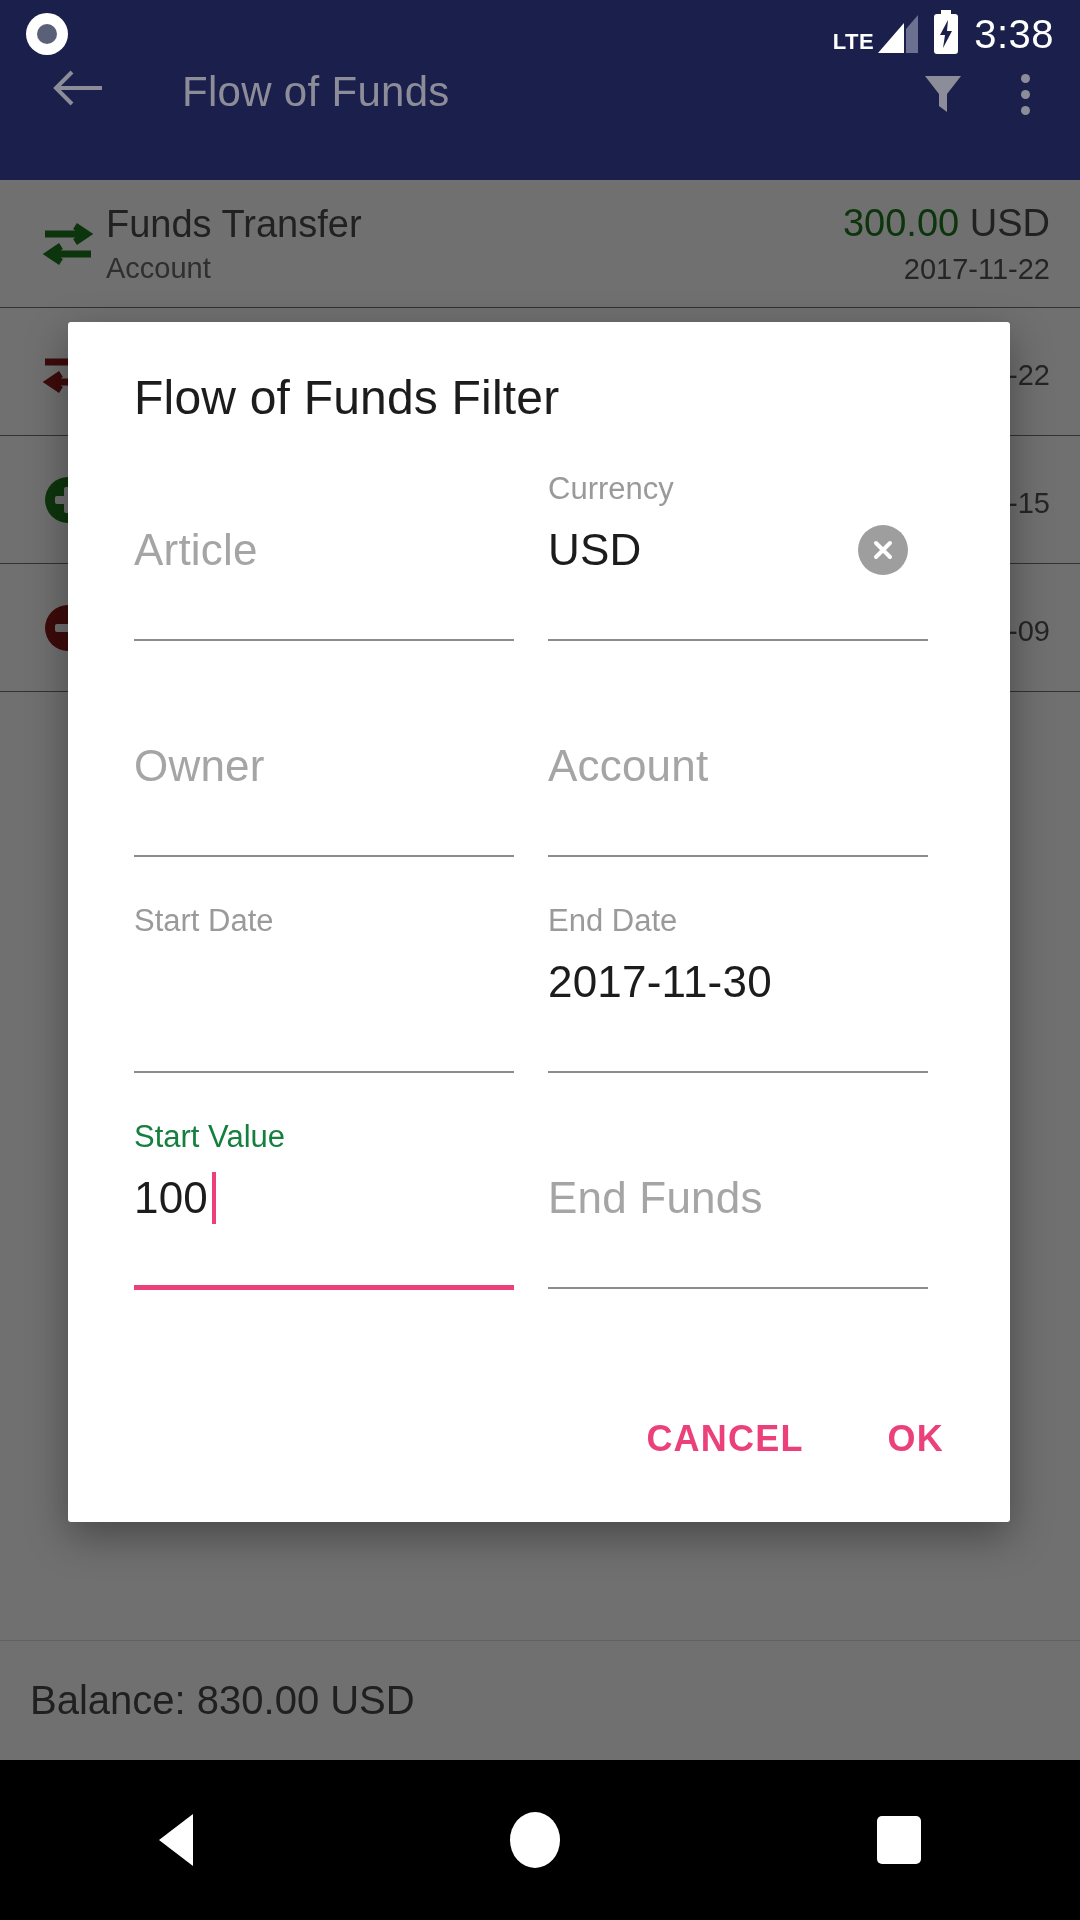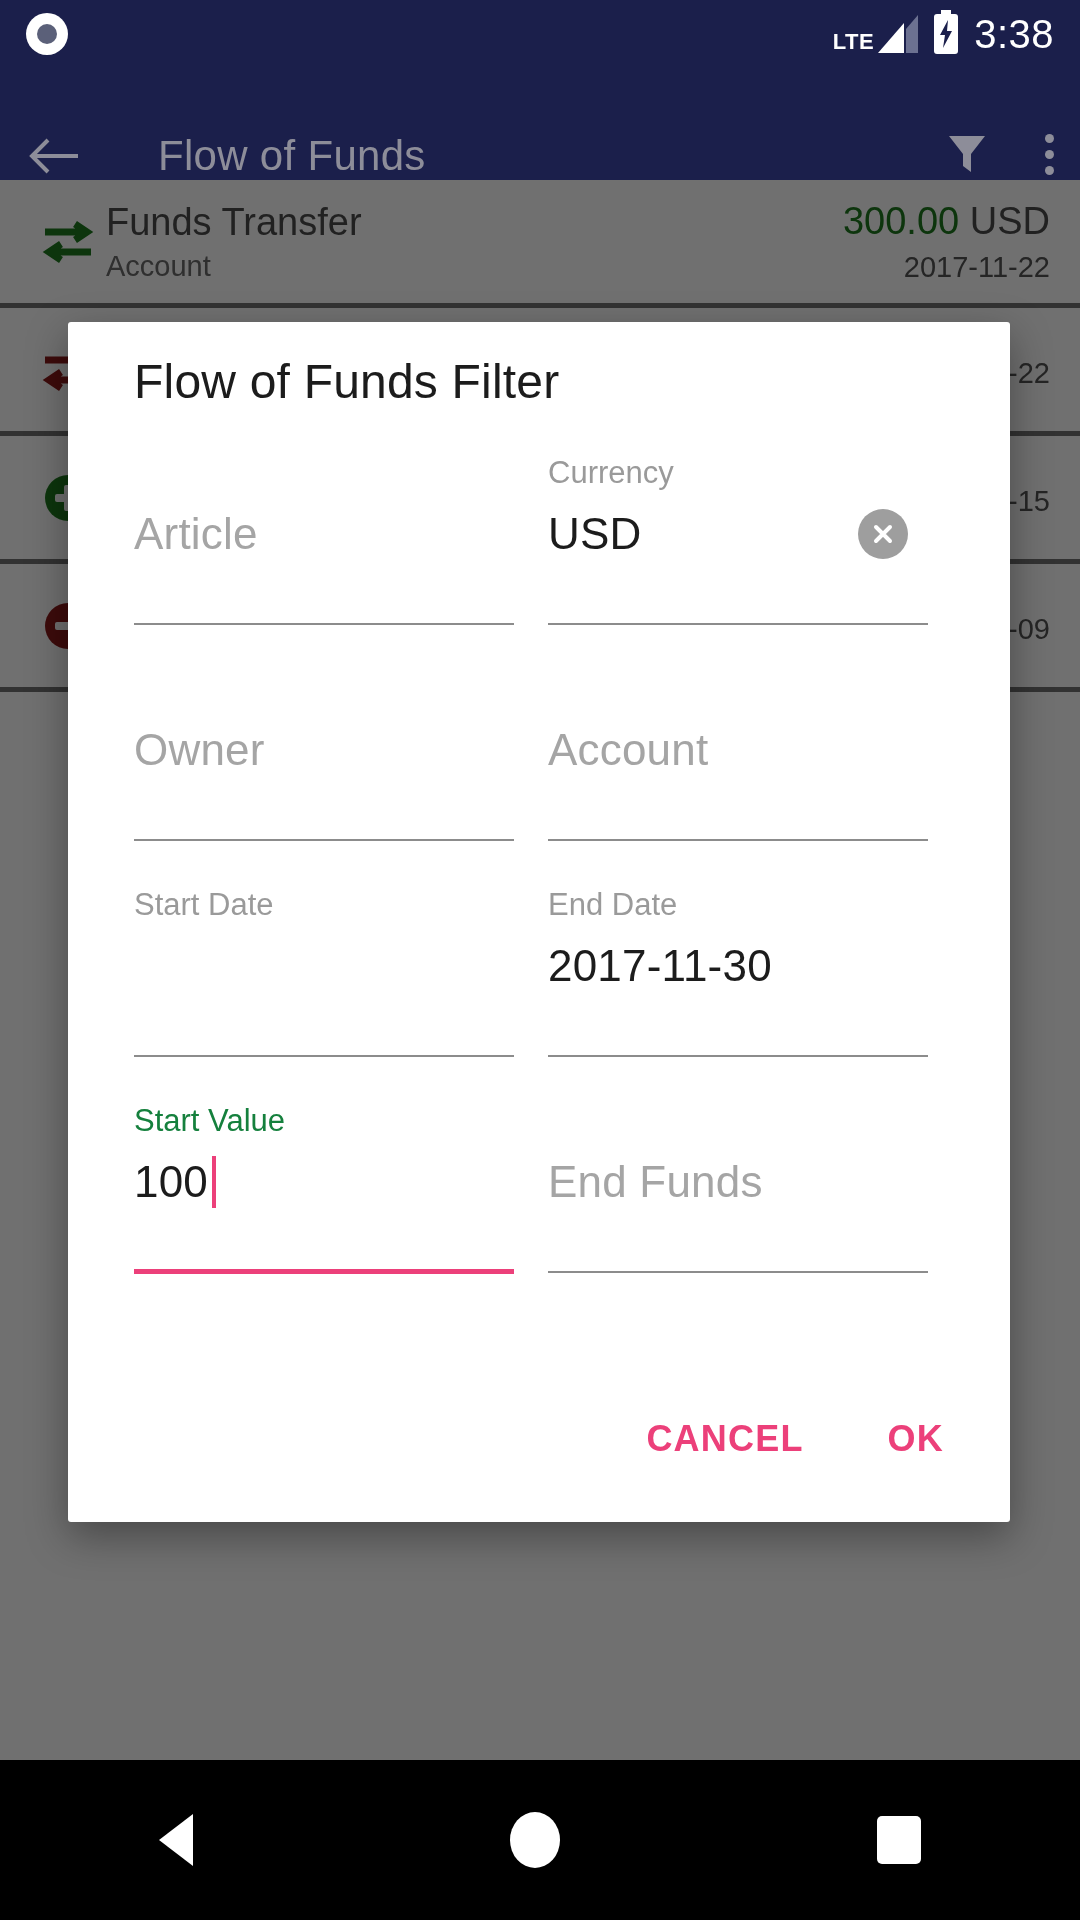--- a/index.html
+++ b/index.html
@@ -25,32 +25,32 @@
     width:42px; height:42px; border-radius:50%;
     background:#ffffff; display:flex; align-items:center; justify-content:center;
   }
   .cam-dot i { width:20px; height:20px; border-radius:50%; background:#5b6079; display:block; }
   .lte-wrap { display:flex; align-items:flex-end; gap:4px; }
   .lte-text { font-size:22px; font-weight:bold; line-height:1; letter-spacing:.5px; color:#ffffff; }
   .clock { font-size:40px; letter-spacing:.5px; color:#ffffff; }
 
   .appbar {
     position:absolute; top:68px; left:0; width:1080px; height:112px;
-    background:#1b1f4b; display:flex; align-items:flex-end; padding:0 26px;
+    background:#1b1f4b; display:flex; align-items:flex-start; padding:0 50px;
   }
   .appbar-title {
     font-size:42px; color:#8d8d99; margin-left:78px; letter-spacing:.3px;
   }
   .appbar-actions { margin-left:auto; display:flex; align-items:center; gap:54px; }
   .dots { display:flex; flex-direction:column; gap:7px; align-items:center; }
   .dots span { width:9px; height:9px; border-radius:50%; background:#8d8d99; display:block; }
 
   .list { position:absolute; top:180px; left:0; width:1080px; }
   .list-row {
-    position:relative; height:128px; border-bottom:5px solid #737373;
+    position:relative; height:128px; border-bottom:1px solid #737373;
     display:flex; align-items:center; padding:0 30px;
   }
   .row-icon { width:76px; flex:0 0 76px; display:flex; align-items:center; justify-content:center; }
   .row-texts { display:flex; flex-direction:column; justify-content:center; gap:6px; }
   .row-title { font-size:38px; color:#4d4d4d; }
   .row-sub { font-size:29px; color:#6b6b6b; }
   .row-right { margin-left:auto; text-align:right; display:flex; flex-direction:column; gap:8px; }
   .row-amt { font-size:38px; }
   .row-amt.pos { color:#1f7a1f; }
   .row-amt.neg { color:#4d4d4d; }
@@ -92,21 +92,21 @@
   }
 
   
   #dialog {
     position:absolute; left:68px; top:322px; width:942px; height:1200px;
     background:#ffffff; border-radius:3px;
     box-shadow:0 14px 40px rgba(0,0,0,0.36);
     padding:0 66px;
   }
   .dlg-title {
-    font-size:48px; color:#1c1c1c; padding-top:32px; letter-spacing:.2px;
+    font-size:48px; color:#1c1c1c; padding-top:48px; letter-spacing:.2px;
   }
 
   .field-grid {
     margin-top:42px;
     display:grid; grid-template-columns:1fr 1fr; column-gap:18px; row-gap:0;
   }
   .field { position:relative; height:216px; padding-right:16px; }
   .field-label {
     font-size:31px; color:#9a9a9a; height:44px; line-height:44px;
   }
@@ -251,20 +251,23 @@
         <span class="row-sub"></span>
       </span>
       <span class="row-right">
         <span class="row-amt neg"><span></span> <span class="cur"></span></span>
         <span class="row-date">2017-11-09</span>
       </span>
     </div>
 
   </div>
 
+  <div class="balancebar">
+    <span class="balance-text">Balance:  830.00 USD</span>
+  </div>
 
   <div class="navbar">
     <span class="nav-back"></span>
     <span class="nav-home"></span>
     <span class="nav-recent"></span>
   </div>
 
 </div>
 
 <div id="scrim"></div>

